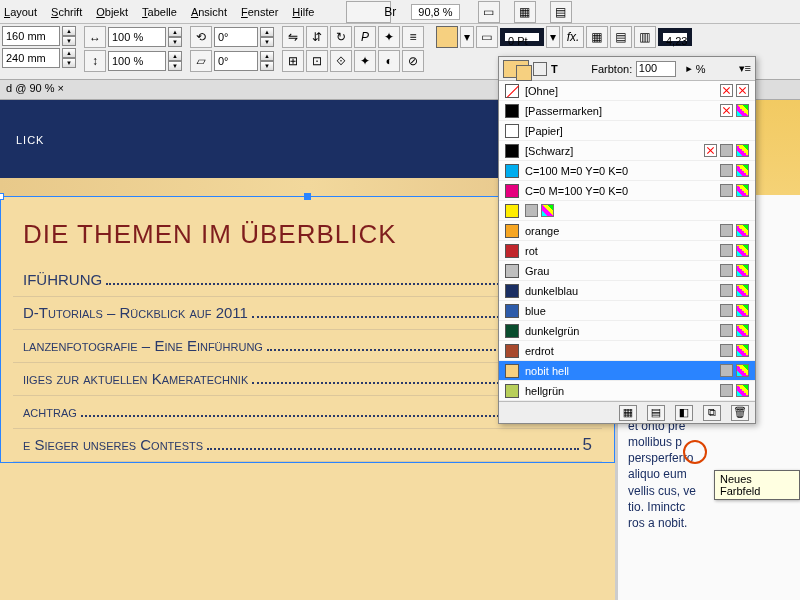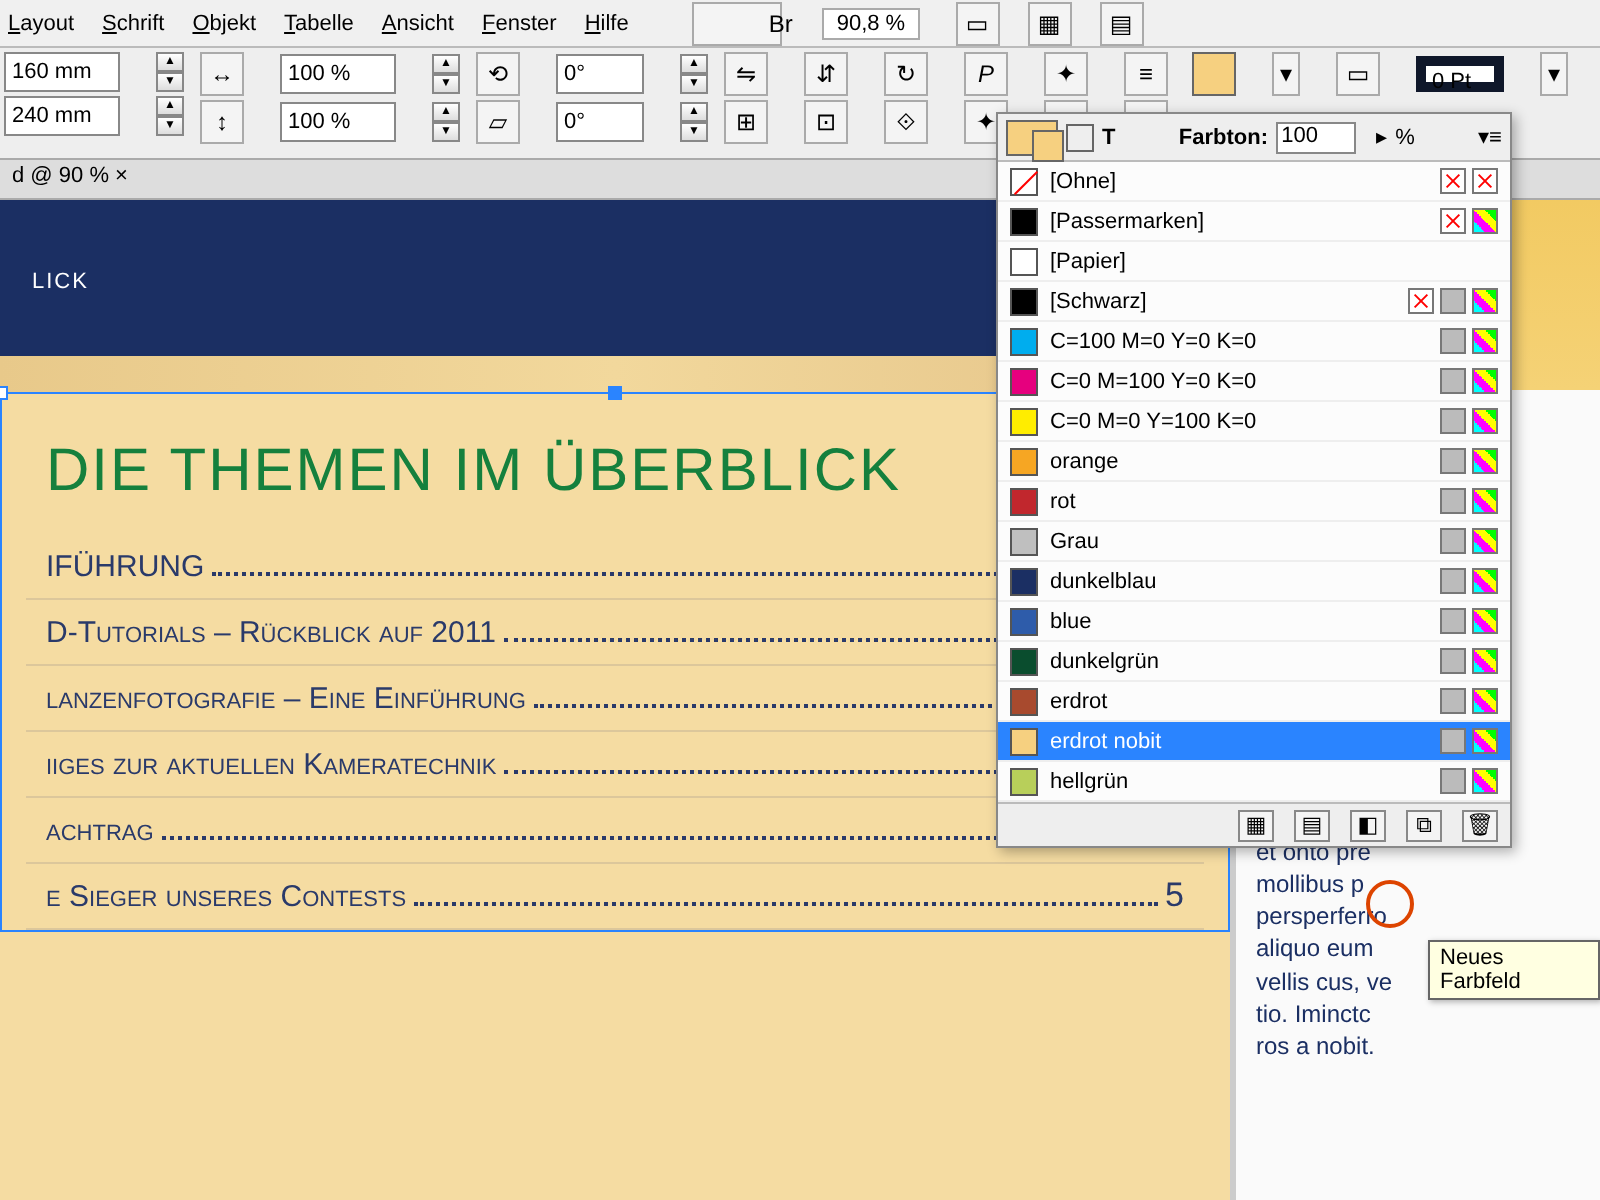--- a/index.html
+++ b/index.html
@@ -5,53 +5,53 @@
   * { margin: 0; padding: 0; box-sizing: border-box; font-family: Tahoma, Arial, sans-serif; font-size: 11px; user-select: none; }
   body { background: #e8e8e8; width: 800px; height: 600px; overflow: hidden; position: relative; }
 
   .menubar { height: 24px; background: #f0f0f0; display: flex; align-items: center; padding: 0 4px; border-bottom: 1px solid #bbb; }
   .menubar span { margin-right: 14px; cursor: default; }
   .menubar span u { text-decoration: underline; }
   .zoom { margin-left: 20px; padding: 1px 6px; border: 1px solid #aaa; background: #fff; }
 
   .toolbar { height: 56px; background: #eee; border-bottom: 1px solid #aaa; display: flex; align-items: flex-start; padding: 2px; }
   .tgroup { display: flex; flex-direction: column; gap: 2px; margin-right: 8px; }
-  .trow { display: flex; align-items: center; gap: 18px; }
+  .trow { display: flex; align-items: center; gap: 2px; }
   .nfield { width: 58px; height: 20px; background: #fff; border: 1px solid #888; padding: 0 3px; line-height: 18px; }
   .spin { width: 14px; height: 20px; display: flex; flex-direction: column; }
   .spin div { flex: 1; border: 1px solid #888; background: linear-gradient(#fff,#ddd); font-size: 6px; text-align: center; line-height: 8px; }
   .ticon { width: 22px; height: 22px; border: 1px solid #aaa; background: #f4f4f4; display: flex; align-items: center; justify-content: center; font-size: 12px; }
   .fillchip { width: 22px; height: 22px; border: 1px solid #666; background: #f6d080; }
   .ptfield { width: 44px; height: 18px; background: #fff; border: 5px solid #0f172a; padding: 0 3px; line-height: 16px; }
 
   .doctab { height: 20px; background: #ddd; border-bottom: 1px solid #aaa; padding: 2px 6px; }
   .workspace { position: relative; height: 500px; background: #ccc; padding-left: 14px; }
   .page { position: absolute; left: 0; top: 0; width: 615px; height: 500px; background: #f5dca2; }
   .navystrip { height: 78px; background: #1b2f63; color: #fff; padding: 28px 0 0 16px; font-size: 18px; letter-spacing: 1px; text-transform: uppercase; }
   .photo { height: 18px; background: linear-gradient(90deg,#e8c98a,#f2d89c,#e4c388); }
   .selbox { border: 1px solid #2a84ff; position: relative; padding: 0 12px; }
   .handle { position: absolute; width: 7px; height: 7px; background: #fff; border: 1px solid #2a84ff; }
-  .heading { color: #15803d; font-size: 30px; letter-spacing: 1px; padding: 22px 10px 14px 10px; text-transform: uppercase; font-weight: 400; }
+  .heading { color: #7f1d1d; font-size: 26px; letter-spacing: 1px; padding: 22px 10px 14px 10px; text-transform: uppercase; font-weight: 400; }
   .tocrow { display: flex; align-items: baseline; padding: 6px 10px 6px 10px; overflow: hidden; color: #2a3a6a; border-bottom: 1px solid rgba(80,80,120,.15);}
   .tocrow .lbl { font-variant: small-caps; font-size: 15px; white-space: nowrap; }
   .tocrow .dots { flex: 1; border-bottom: 2px dotted #2a3a6a; margin: 0 4px 3px 4px; }
   .tocrow .pg { font-size: 17px; }
 
   .rightpage { position: absolute; left: 618px; top: 0; width: 182px; height: 500px; background: #fafafa; }
   .rightimg { height: 95px; background: linear-gradient(#f2ca62,#f5d276); margin-top: 0; }
   .rthead { color: #1b2f63; font-size: 20px; padding: 18px 10px 4px 10px; text-transform: uppercase; }
   .rtbody { padding: 6px 10px; color: #c44; font-size: 12px; line-height: 1.35; }
   .rtbody2 { padding: 4px 10px; color: #1b2f63; font-size: 12px; line-height: 1.35; }
 
   .swpanel { position: absolute; top: 56px; left: 498px; width: 258px; background: #f5f5f5; border: 1px solid #888; box-shadow: 2px 2px 6px rgba(0,0,0,.3); z-index: 50; }
   .swhead { height: 24px; display: flex; align-items: center; padding: 2px 4px; gap: 4px; border-bottom: 1px solid #bbb; background: #eee; }
   .swfill { width: 26px; height: 18px; border: 1px solid #666; background: #f6d080; position: relative; }
   .swfill:after { content:""; position:absolute; right:-4px; bottom:-4px; width:14px; height:14px; border:1px solid #666; background:#f6d080;}
   .swt { width: 14px; height: 14px; border: 1px solid #666; display:inline-block;}
-  .farblabel { margin-left: auto; font-weight: bold; }
+  .farblabel { margin-left: auto; }
   .farbin { width: 40px; height: 16px; background: #fff; border: 1px solid #888; text-align: right; padding-right: 18px; }
   .swlist { max-height: 340px; overflow: auto; }
   .swrow { display: flex; align-items: center; height: 20px; padding: 0 6px; gap: 6px; border-bottom: 1px solid #eee; background: #fcfcfc;}
   .swrow.sel { background: #2a84ff; color: #fff; }
   .swchip { width: 14px; height: 14px; border: 1px solid #555; flex: none; }
   .swname { flex: 1; white-space: nowrap; overflow: hidden; text-overflow: ellipsis; }
   .swicons { display: flex; gap: 3px; }
   .swic { width: 13px; height: 13px; border:1px solid #777; background: linear-gradient(45deg,#0ff 25%, #f0f 25% 50%, #ff0 50% 75%, #0f0 75%);}
   .swic.g { background:#bbb;}
   .swic.x { background:#fff; position:relative;}
@@ -291,21 +291,20 @@
       <div class="swrow">
         <div class="swchip" style="background: rgb(230, 0, 126);"></div>
         <div class="swname">C=0 M=100 Y=0 K=0</div>
         <div class="swicons">
           <span class="swic g"></span>
           <span class="swic "></span>
         </div>
       </div>
       <div class="swrow">
         <div class="swchip" style="background: rgb(255, 237, 0);"></div>
-        <div class="swname">C=0 M=0 Y=100 K=0</div>
         <div class="swicons">
           <span class="swic g"></span>
           <span class="swic "></span>
         </div>
       </div>
       <div class="swrow">
         <div class="swchip" style="background: rgb(246, 166, 35);"></div>
         <div class="swname">orange</div>
         <div class="swicons">
           <span class="swic g"></span>
@@ -355,21 +354,21 @@
       <div class="swrow">
         <div class="swchip" style="background: rgb(168, 74, 46);"></div>
         <div class="swname">erdrot</div>
         <div class="swicons">
           <span class="swic g"></span>
           <span class="swic "></span>
         </div>
       </div>
       <div class="swrow sel">
         <div class="swchip" style="background: rgb(246, 208, 128);"></div>
-        <div class="swname">erdrot nobit</div>
+        <div class="swname">nobit hell</div>
         <div class="swicons">
           <span class="swic g"></span>
           <span class="swic "></span>
         </div>
       </div>
       <div class="swrow">
         <div class="swchip" style="background: rgb(184, 207, 90);"></div>
         <div class="swname">hellgrün</div>
         <div class="swicons">
           <span class="swic g"></span>

